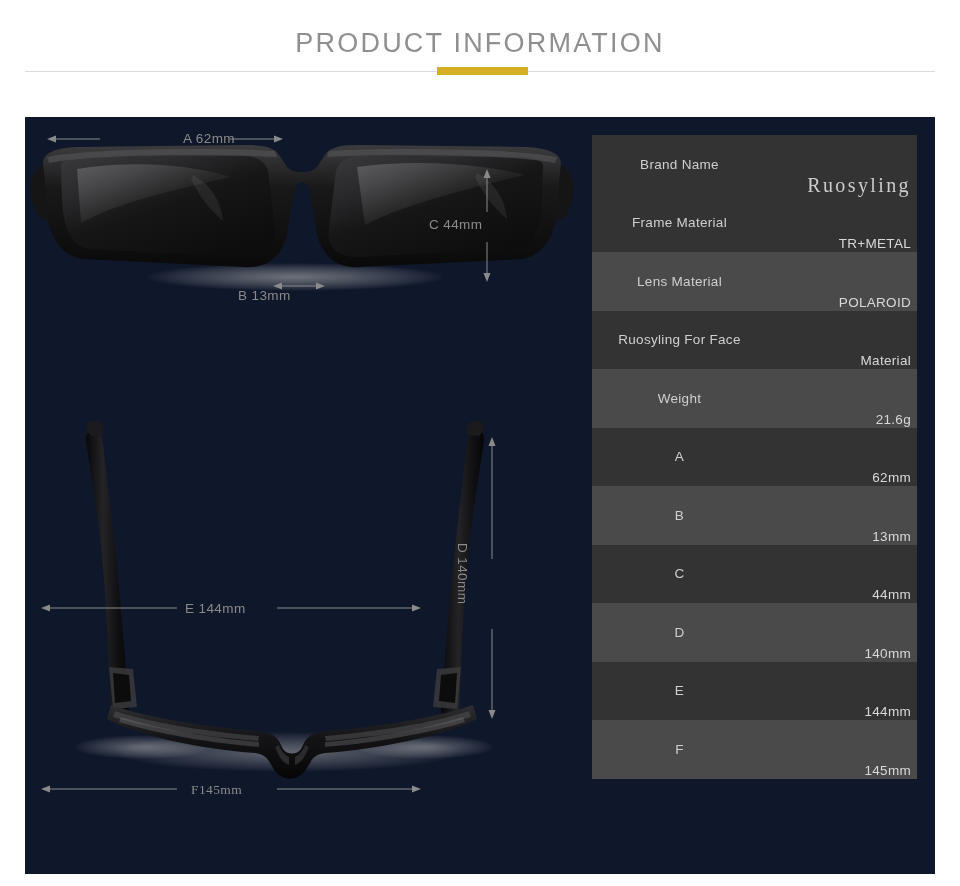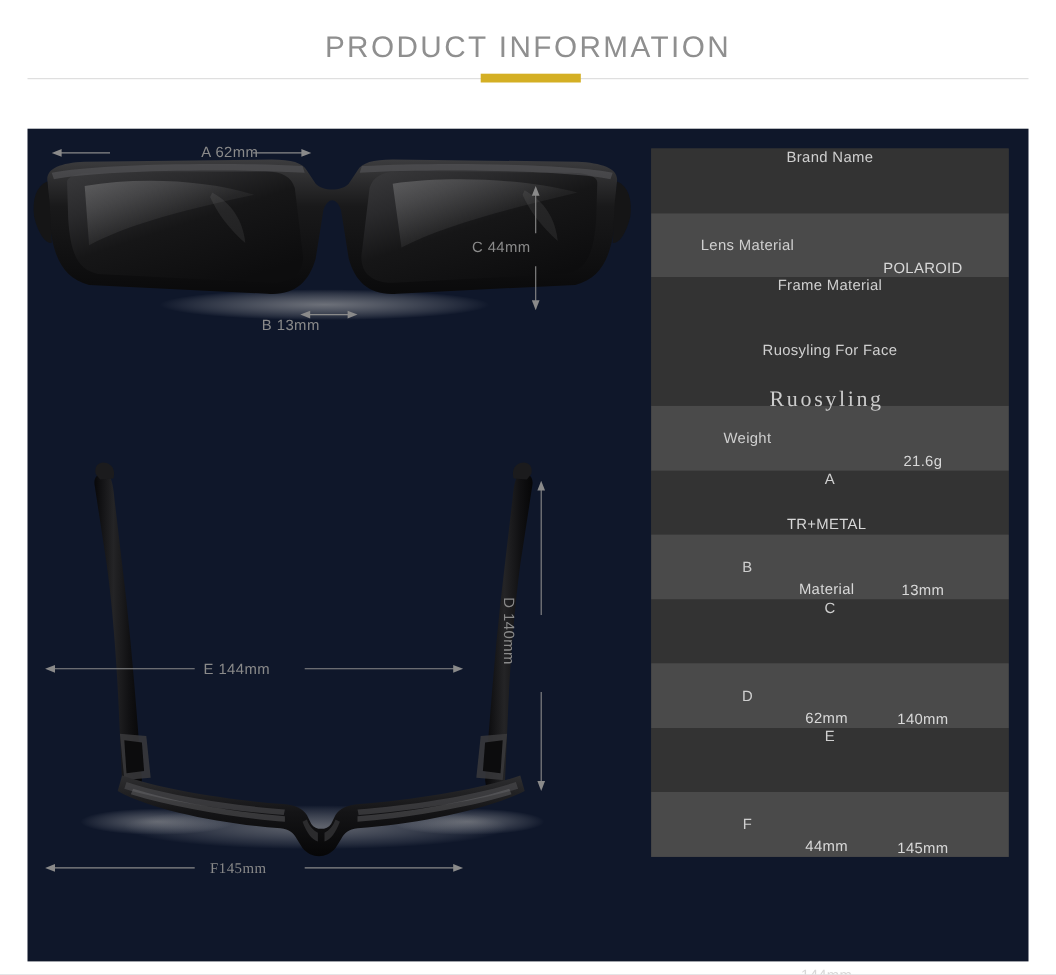--- a/index.html
+++ b/index.html
@@ -59,32 +59,32 @@
   
   .spec-table {
     position: absolute; left: 567px; top: 18px;
     width: 325px;
     background: #333333;
   }
   .spec-row {
     display: flex; align-items: center;
     width: 100%; height: 58.5px;
   }
-  .spec-row.odd  { background: #333333; flex-direction: column; }
+  .spec-row.odd  { background: #333333; }
   .spec-row.even { background: #4a4a4a; }
   .spec-key {
     flex: 0 0 175px;
     text-align: center;
     color: #cfcfcf;
     font-size: 13.5px;
     letter-spacing: 0.3px;
   }
   .spec-val {
     flex: 1 1 auto;
-    text-align: center;
+    text-align: right;
     color: #d8d8d8;
     font-size: 13.5px;
     letter-spacing: 0.3px;
     padding-right: 6px;
     margin-top: 42px;
   }
   .spec-val.brand {
     font-family: "Liberation Serif", serif;
     font-size: 20px;
     letter-spacing: 2.4px;
@@ -324,28 +324,28 @@
     </div>
 
     <div class="spec-table">
 
       <div class="spec-row odd">
         <div class="spec-key">Brand Name</div>
         <div class="spec-val brand">Ruosyling</div>
       </div>
 
 
+      <div class="spec-row odd">
+        <div class="spec-key">Frame Material</div>
+        <div class="spec-val">TR+METAL</div>
+      </div>
+
       <div class="spec-row even">
         <div class="spec-key">Lens Material</div>
         <div class="spec-val">POLAROID</div>
-      </div>
-
-      <div class="spec-row odd">
-        <div class="spec-key">Frame Material</div>
-        <div class="spec-val">TR+METAL</div>
       </div>
 
       <div class="spec-row odd">
         <div class="spec-key">Ruosyling For Face</div>
         <div class="spec-val">Material</div>
       </div>
 
       <div class="spec-row even">
         <div class="spec-key">Weight</div>
         <div class="spec-val">21.6g</div>

